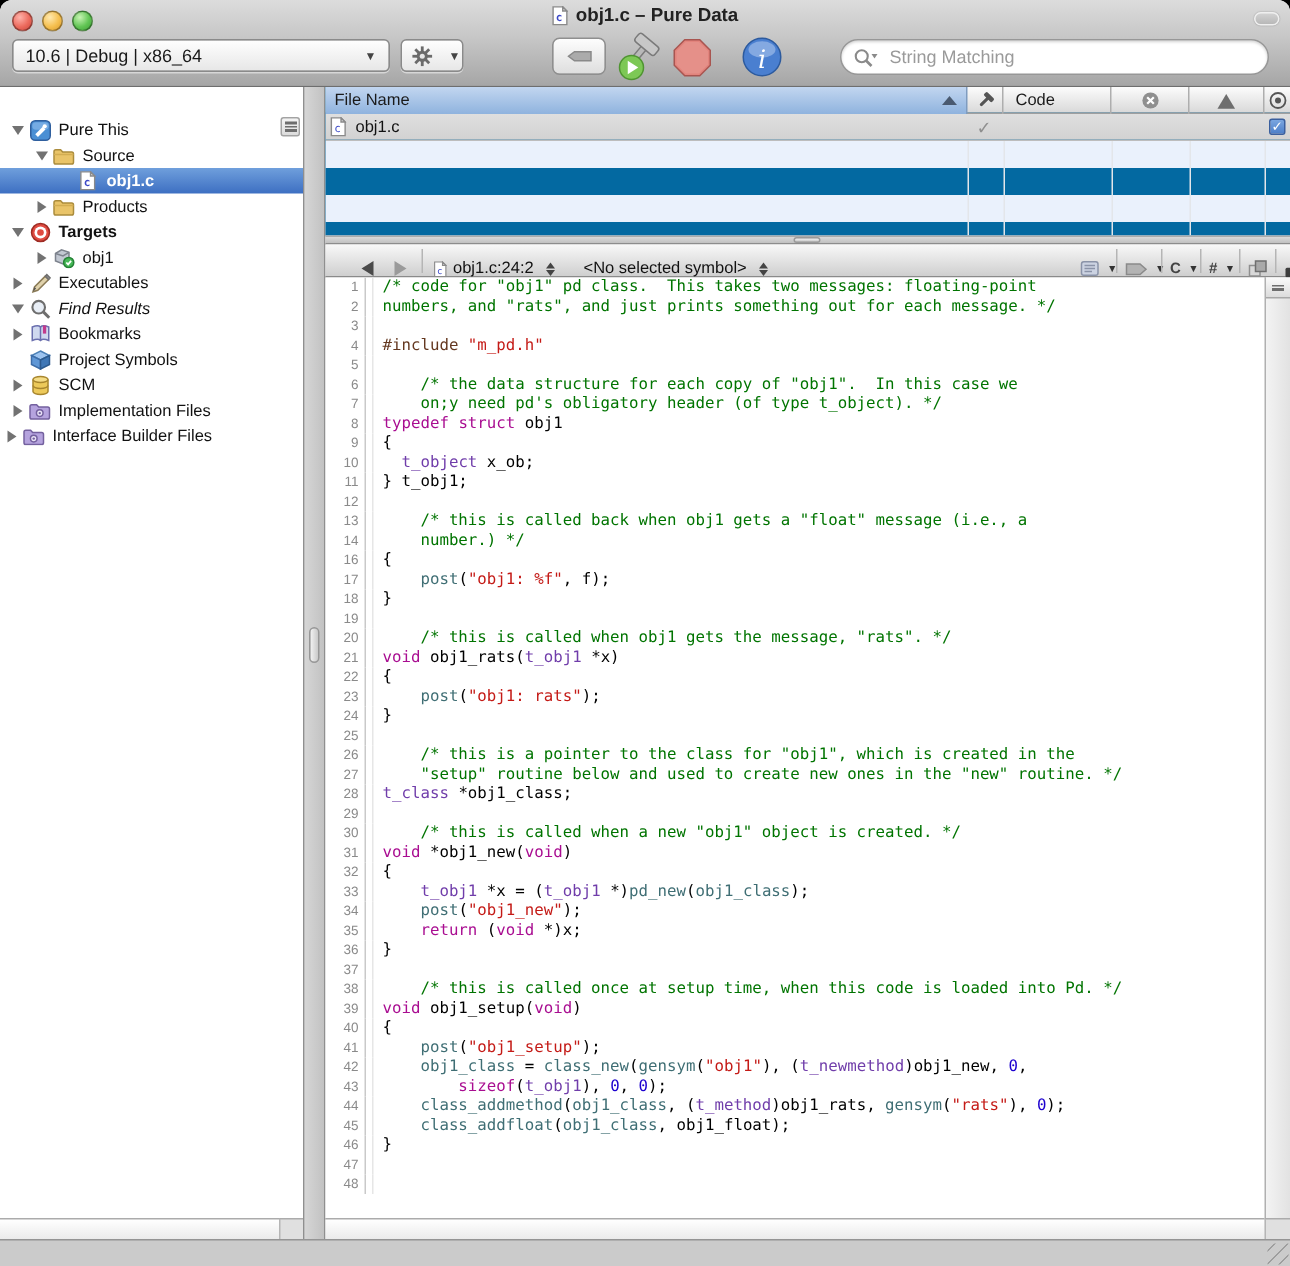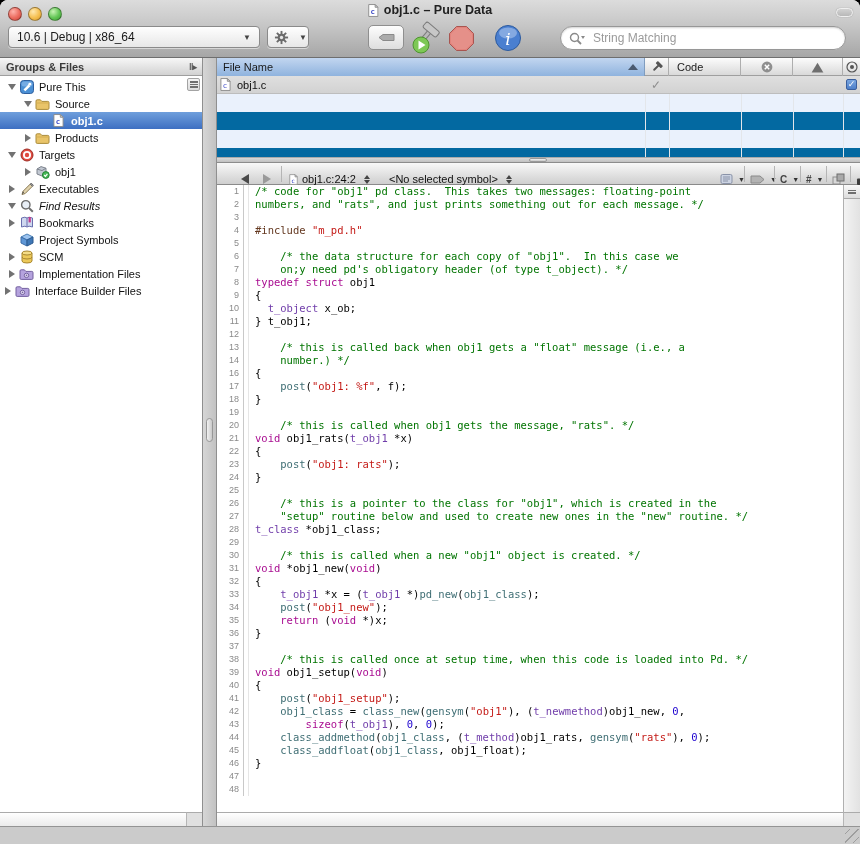--- a/index.html
+++ b/index.html
@@ -203,24 +203,20 @@
         <svg width="17" height="13" viewBox="0 0 17 13">
           <circle cx="5.5" cy="5.5" r="4" fill="none" stroke="#8a8a8a" stroke-width="1.4"></circle>
           <path d="M8.5 8.5L12 12" stroke="#8a8a8a" stroke-width="1.8"></path>
           <path d="M13 5l2 3 2-3z" fill="#8a8a8a" transform="translate(-1 -1)"></path>
         </svg>
       </span>
       <input type="text" placeholder="String Matching" style="">
     </div>
   </div>
 
-  <div class="sb-header">
-    <span>Groups &amp; Files</span>
-    <span class="splitglyph">‖▸</span>
-  </div>
   <div class="sb-body">
     <div style="height:2px;"></div>
     <div id="sidebar-rows">
         <div class="srow" style="padding-left: 6px;">
           <span class="tri exp">
             <i></i>
           </span>
           <span class="sic">
             <svg width="14" height="14" viewBox="0 0 14 14">
               <rect x="0.5" y="0.5" width="13" height="13" rx="3" fill="#4a8fd4" stroke="#2f5f9e"></rect>
@@ -270,21 +266,21 @@
           <span class="tri exp">
             <i></i>
           </span>
           <span class="sic">
             <svg width="14" height="14" viewBox="0 0 14 14">
               <circle cx="7" cy="7" r="6" fill="#e04b41" stroke="#9e2c24"></circle>
               <circle cx="7" cy="7" r="4" fill="#fff"></circle>
               <circle cx="7" cy="7" r="2.2" fill="#e04b41"></circle>
             </svg>
           </span>
-          <span style="margin-left: 4px;">Targets</span>
+          <span style="margin-left: 4px; font-weight: bold;">Targets</span>
         </div>
         <div class="srow" style="padding-left: 22px;">
           <span class="tri col">
             <i></i>
           </span>
           <span class="sic">
             <svg width="15" height="14" viewBox="0 0 15 14">
               <path d="M2 4l4-2.4 5 1.6v5.6L7 11 2 9z" fill="#c2c8d2" stroke="#7d838d"></path>
               <path d="M2 4l5 1.6 4-2.4" fill="none" stroke="#7d838d"></path>
               <circle cx="10.8" cy="10" r="3.4" fill="#46b957" stroke="#258236"></circle>

